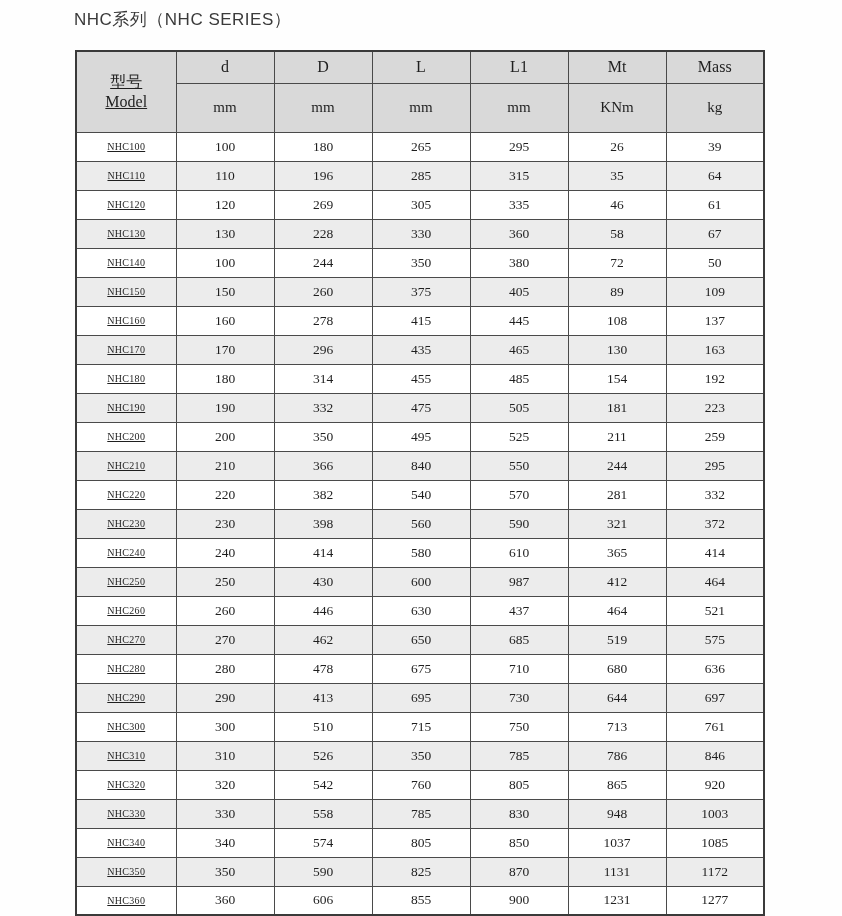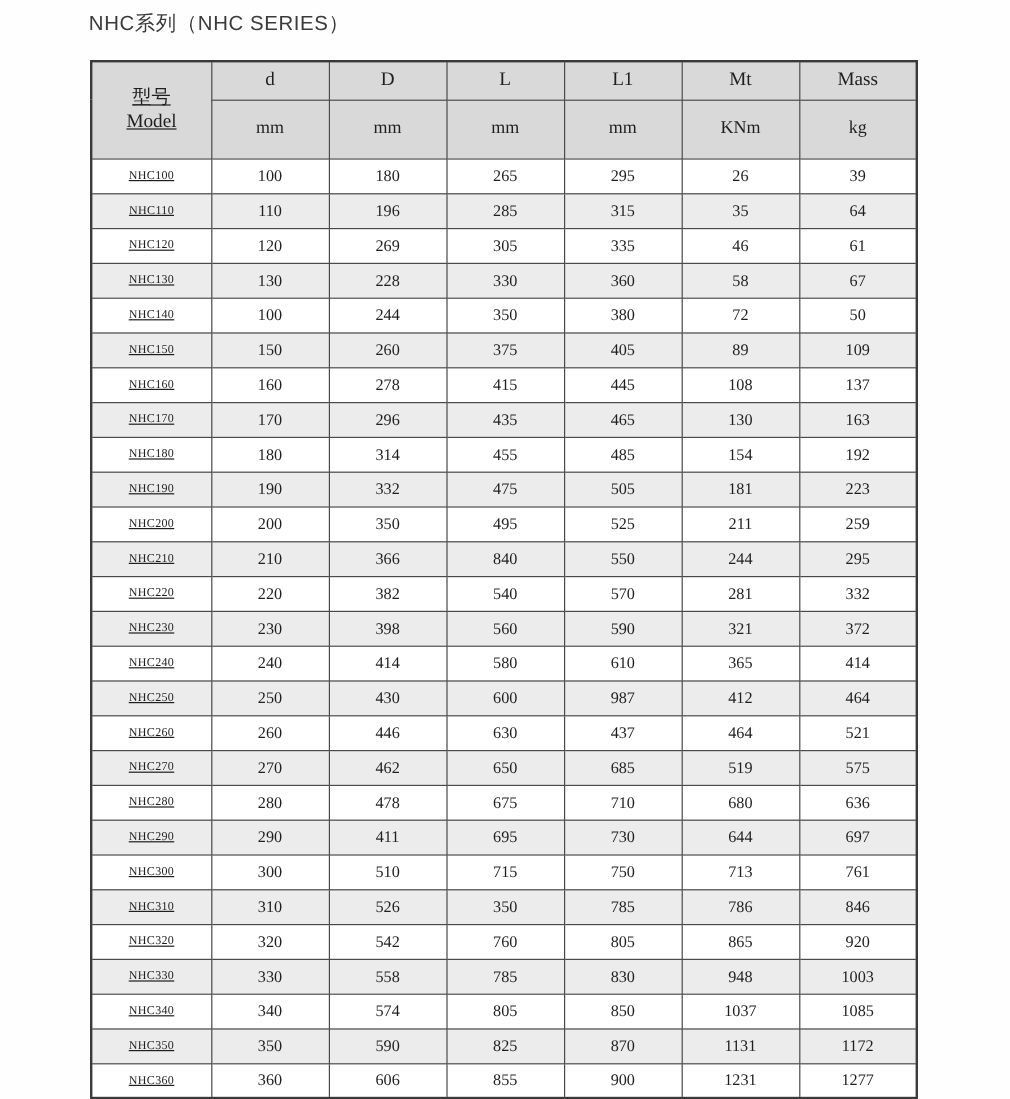--- a/index.html
+++ b/index.html
@@ -278,21 +278,21 @@
           <td>280</td>
           <td>478</td>
           <td>675</td>
           <td>710</td>
           <td>680</td>
           <td>636</td>
         </tr>
         <tr>
           <td>NHC290</td>
           <td>290</td>
-          <td>411</td>
+          <td>413</td>
           <td>695</td>
           <td>730</td>
           <td>644</td>
           <td>697</td>
         </tr>
         <tr>
           <td>NHC300</td>
           <td>300</td>
           <td>510</td>
           <td>715</td>

